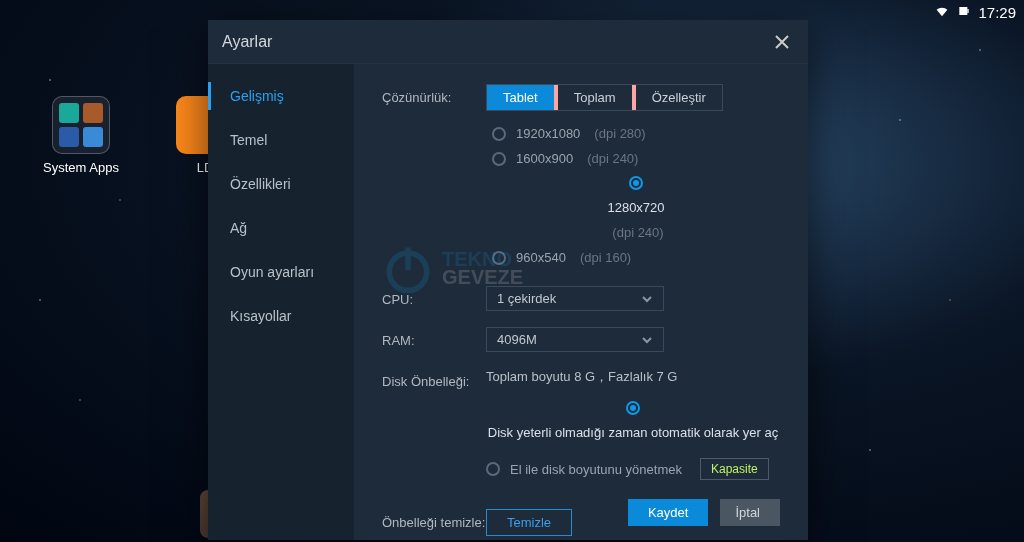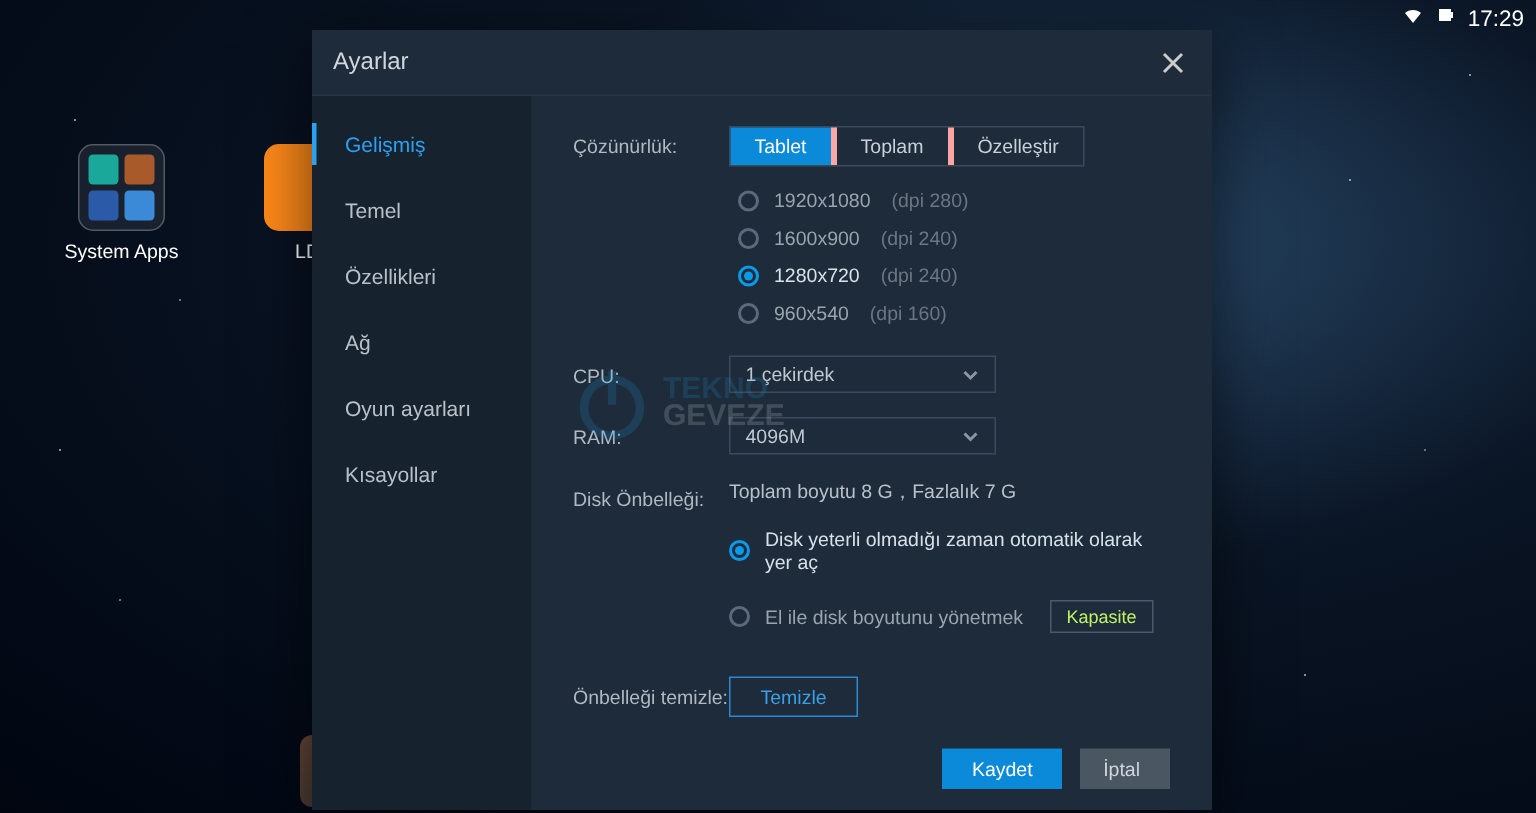--- a/index.html
+++ b/index.html
@@ -183,21 +183,21 @@
 .radio-list { margin-top: 10px; margin-left: 6px; }
 .radio-item {
   display: flex;
   align-items: center;
   gap: 10px;
   padding: 5px 0;
   color: #9aa4ae;
   font-size: 13px;
   cursor: pointer;
 }
-.radio-item.active { color: #d8e0e8; }
+.radio-item.active { color: #d8e0e8; flex-direction: column; }
 .radio {
   width: 14px; height: 14px; border-radius: 50%;
   border: 2px solid #5a6a7a;
   position: relative;
   flex-shrink:0;
 }
 .radio-item.active .radio {
   border-color: #0a9ae8;
 }
 .radio-item.active .radio::after {

